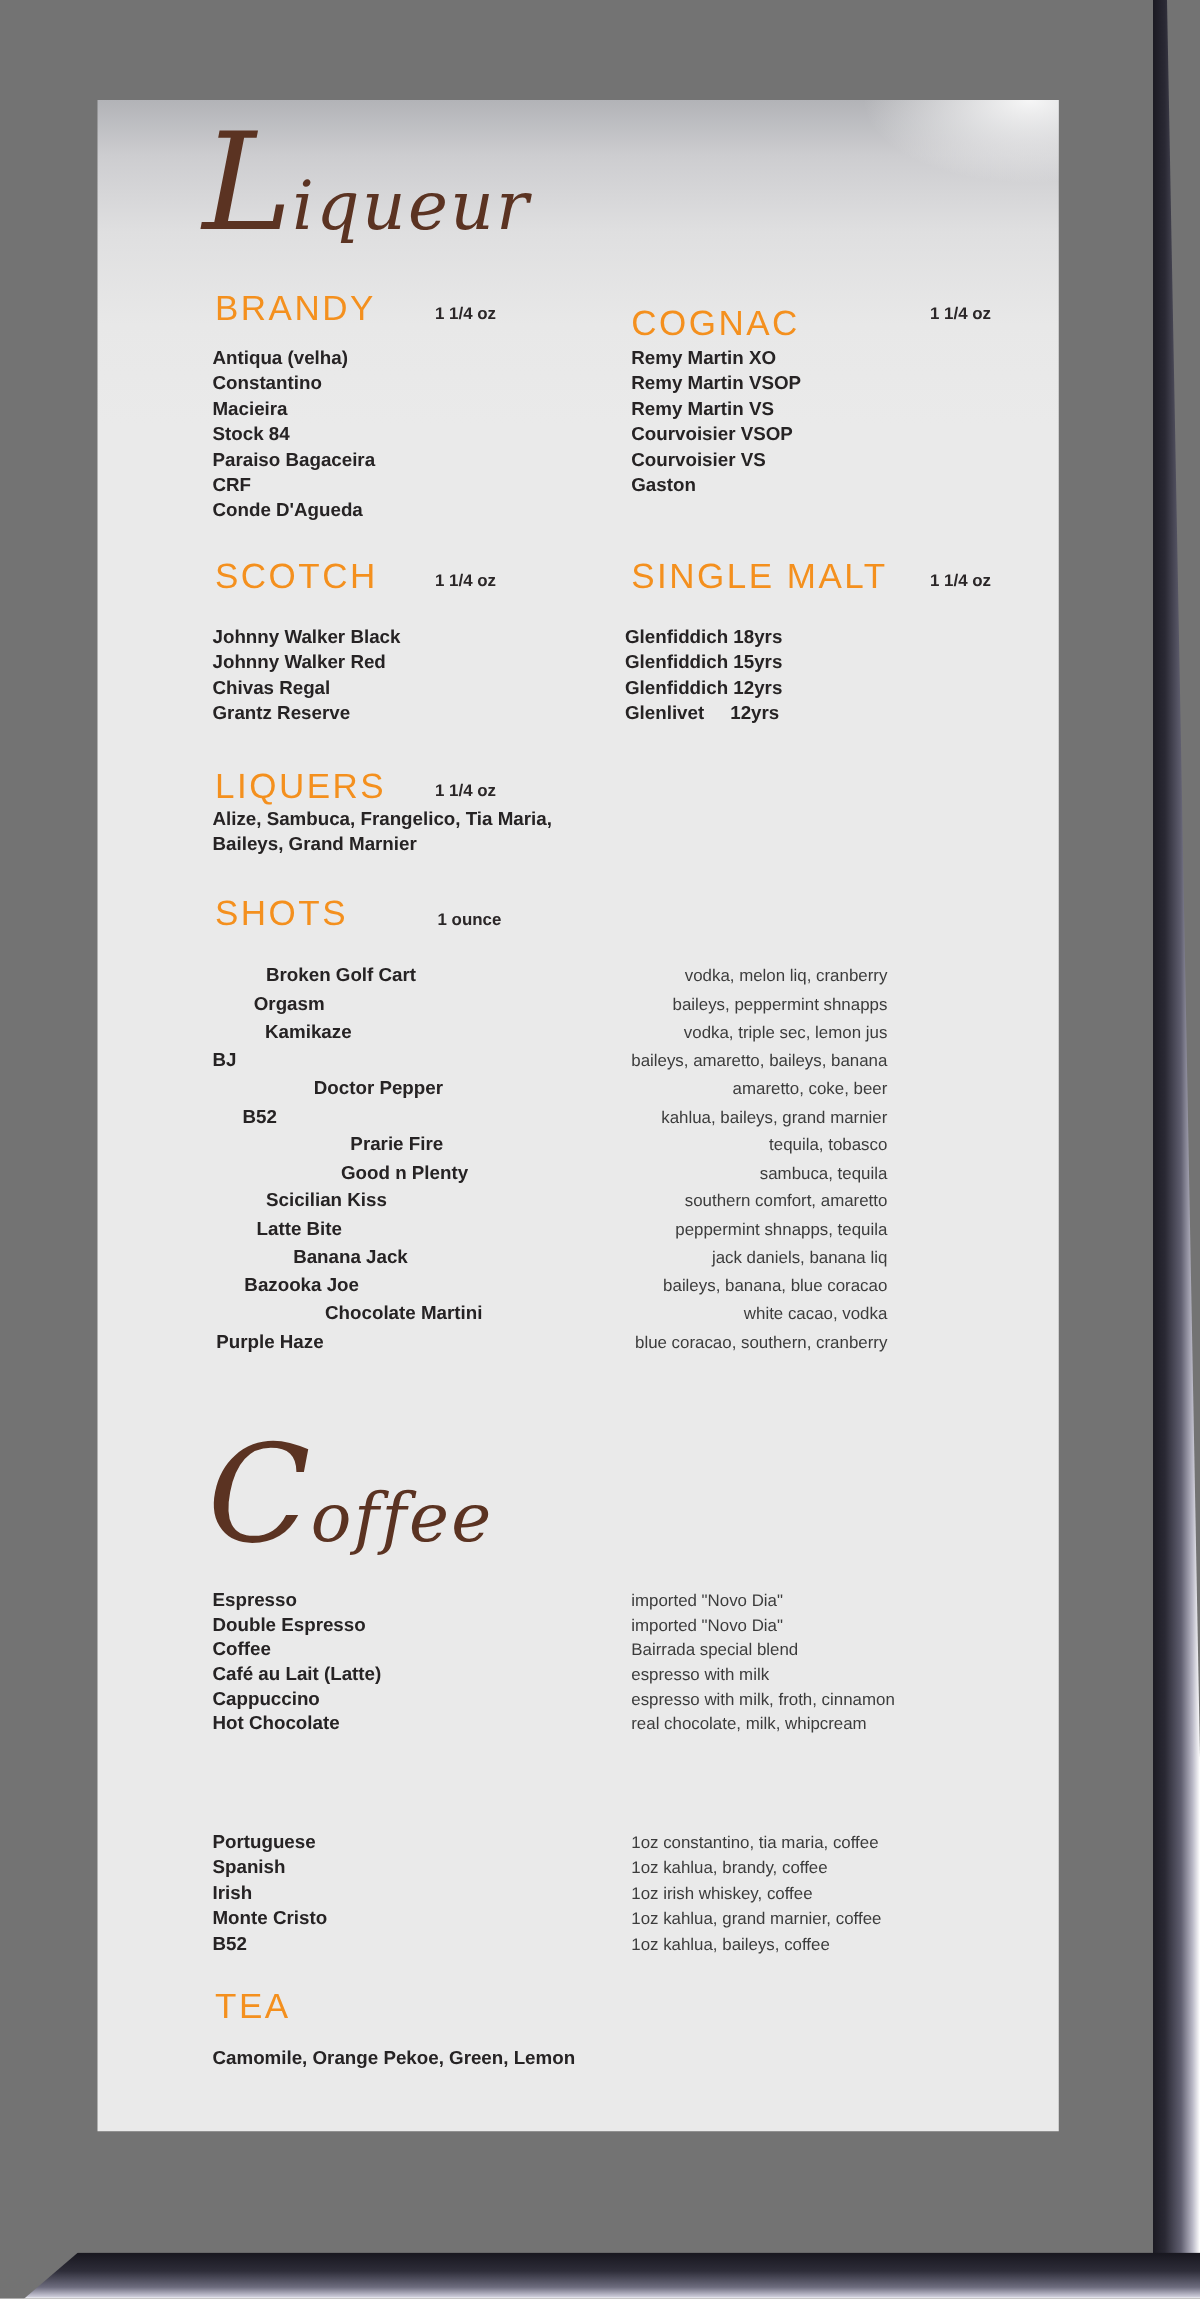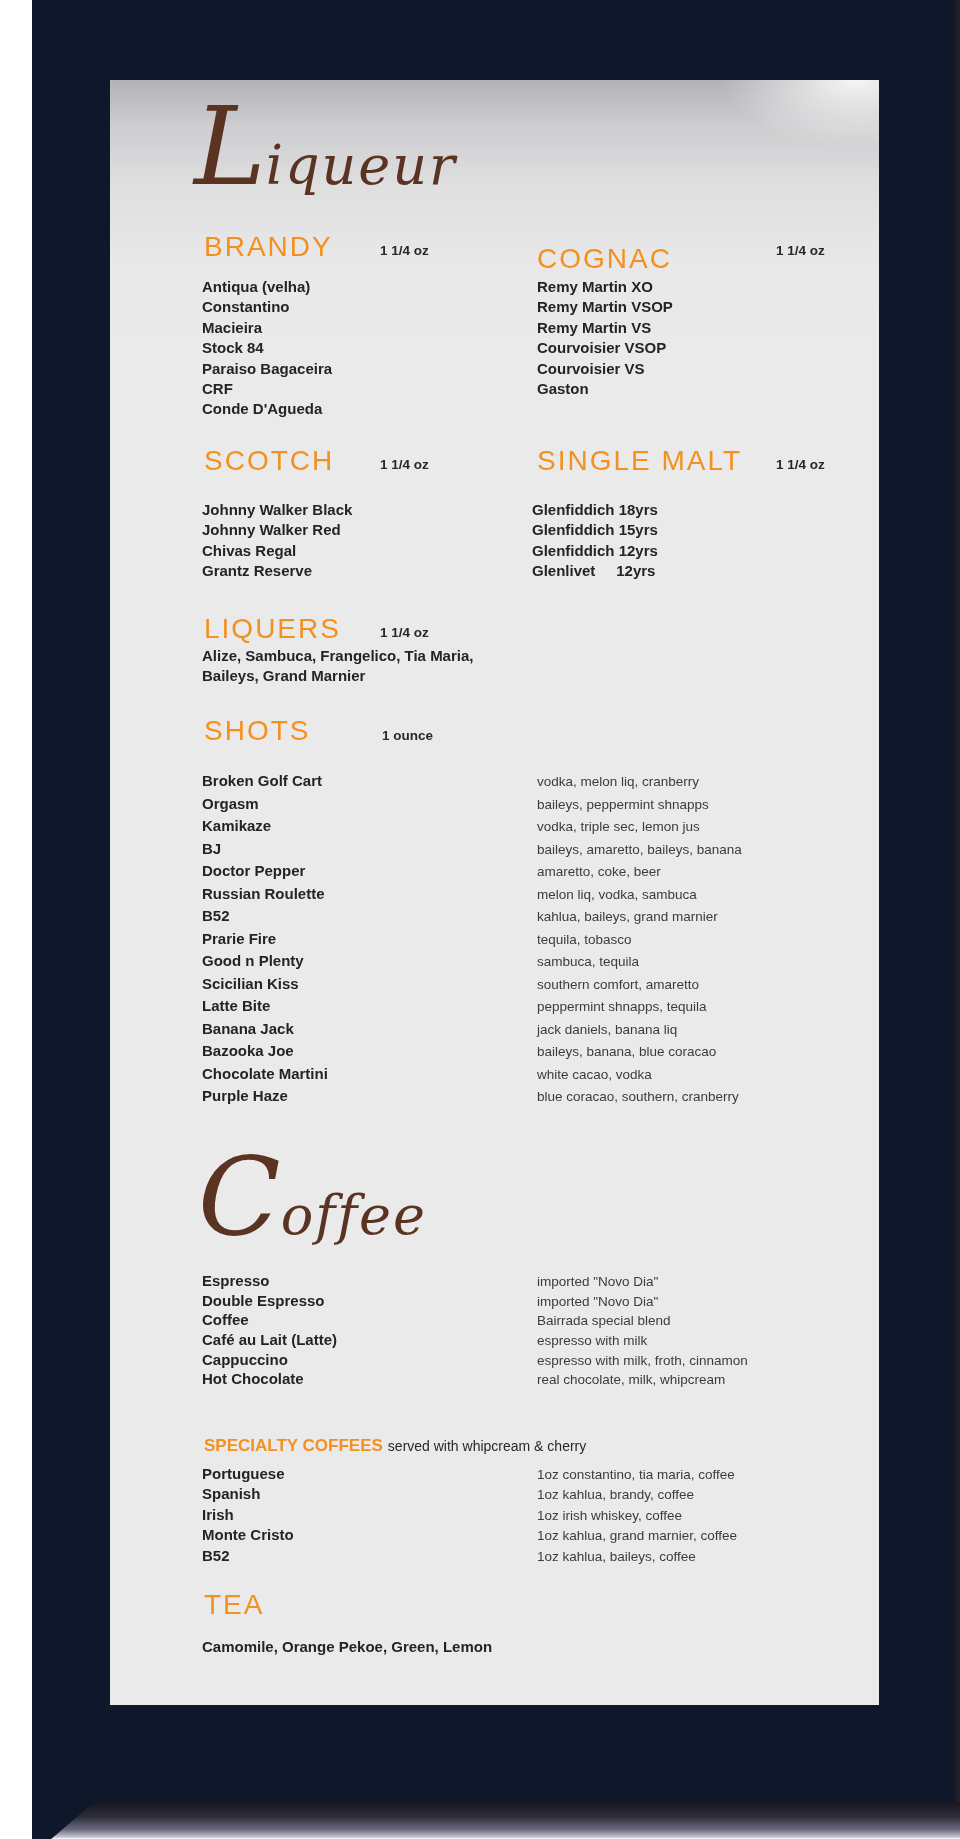--- a/index.html
+++ b/index.html
@@ -1,18 +1,18 @@
 <!DOCTYPE html>
 <html><head>
 <meta charset="utf-8">
 <style>
   html,body{margin:0;padding:0;background:#ffffff;}
   body{width:960px;height:1839px;position:relative;overflow:hidden;
        font-family:"Liberation Sans",sans-serif;}
-  .canvas{position:absolute;inset:0;background:#0f172a;margin-left:32px;}
+  .canvas{position:absolute;inset:0;background:#737373;}
 
   
   .shadow-right{position:absolute;left:920px;top:0;width:40px;height:1803px;
     background:linear-gradient(to right,#17161e 0%,#2a2934 30%,#605f70 62%,#b9b8c6 85%,#ffffff 100%);
     clip-path:polygon(6% 0%,34% 0%,100% 78%,100% 100%,6% 100%);
     filter:blur(0.4px);}
   .shadow-bottom{position:absolute;left:0;top:1802px;width:960px;height:37px;
     background:linear-gradient(to bottom,#17161e 0%,#2e2d39 40%,#6d6c7e 75%,#c9c8d6 95%,#ffffff 100%);
     clip-path:polygon(6.5% 0%,100% 0%,100% 100%,2% 100%);
     filter:blur(0.4px);}
@@ -28,21 +28,21 @@
   .script::first-letter{font-size:2em;letter-spacing:0;}
 
   .h{position:absolute;font-size:28px;line-height:1.05;letter-spacing:2px;font-weight:400;}
   .oz{position:absolute;font-size:13.5px;font-weight:bold;color:#2b2728;}
 
   .list{position:absolute;}
   .item{font-weight:bold;font-size:15px;line-height:20.4px;color:#262324;white-space:pre-wrap;}
 
   .rows{position:absolute;}
   .row{display:flex;align-items:baseline;}
-  .shots-rows .row{height:22.5px;}
+  .shots-rows .row{height:22.5px;justify-content:flex-end;}
   .coffee-rows .row{height:19.7px;}
   .spec-rows .row{height:20.4px;}
   .nm{flex:0 0 335px;font-weight:bold;font-size:15px;color:#262324;}
   .ds{font-size:13.5px;color:#3c3c3c;white-space:nowrap;}
 
   .sph{position:absolute;font-size:17px;line-height:1.2;}
   .sph .t{font-weight:bold;}
   .sph .sub{font-size:14px;font-weight:400;color:#2b2728;margin-left:5px;}
 </style>
 </head>
@@ -119,24 +119,20 @@
         </div>
       <div class="row">
           <span class="nm">BJ</span>
           <span class="ds">baileys, amaretto, baileys, banana</span>
         </div>
       <div class="row">
           <span class="nm">Doctor Pepper</span>
           <span class="ds">amaretto, coke, beer</span>
         </div>
       <div class="row">
-          <span class="nm">Russian Roulette</span>
-          <span class="ds">melon liq, vodka, sambuca</span>
-        </div>
-      <div class="row">
           <span class="nm">B52</span>
           <span class="ds">kahlua, baileys, grand marnier</span>
         </div>
       <div class="row">
           <span class="nm">Prarie Fire</span>
           <span class="ds">tequila, tobasco</span>
         </div>
       <div class="row">
           <span class="nm">Good n Plenty</span>
           <span class="ds">sambuca, tequila</span>
@@ -189,23 +185,20 @@
       <div class="row">
           <span class="nm">Cappuccino</span>
           <span class="ds">espresso with milk, froth, cinnamon</span>
         </div>
       <div class="row">
           <span class="nm">Hot Chocolate</span>
           <span class="ds">real chocolate, milk, whipcream</span>
         </div>
     </div>
 
-    <div class="sph" style="left:94px;top:1356px">
-      <span class="t" style="color:#f4901e">SPECIALTY COFFEES</span><span class="sub">served with whipcream &amp; cherry</span>
-    </div>
     <div class="rows spec-rows" style="left:92px;top:1385px">
       <div class="row">
           <span class="nm">Portuguese</span>
           <span class="ds">1oz constantino, tia maria, coffee</span>
         </div>
       <div class="row">
           <span class="nm">Spanish</span>
           <span class="ds">1oz kahlua, brandy, coffee</span>
         </div>
       <div class="row">

